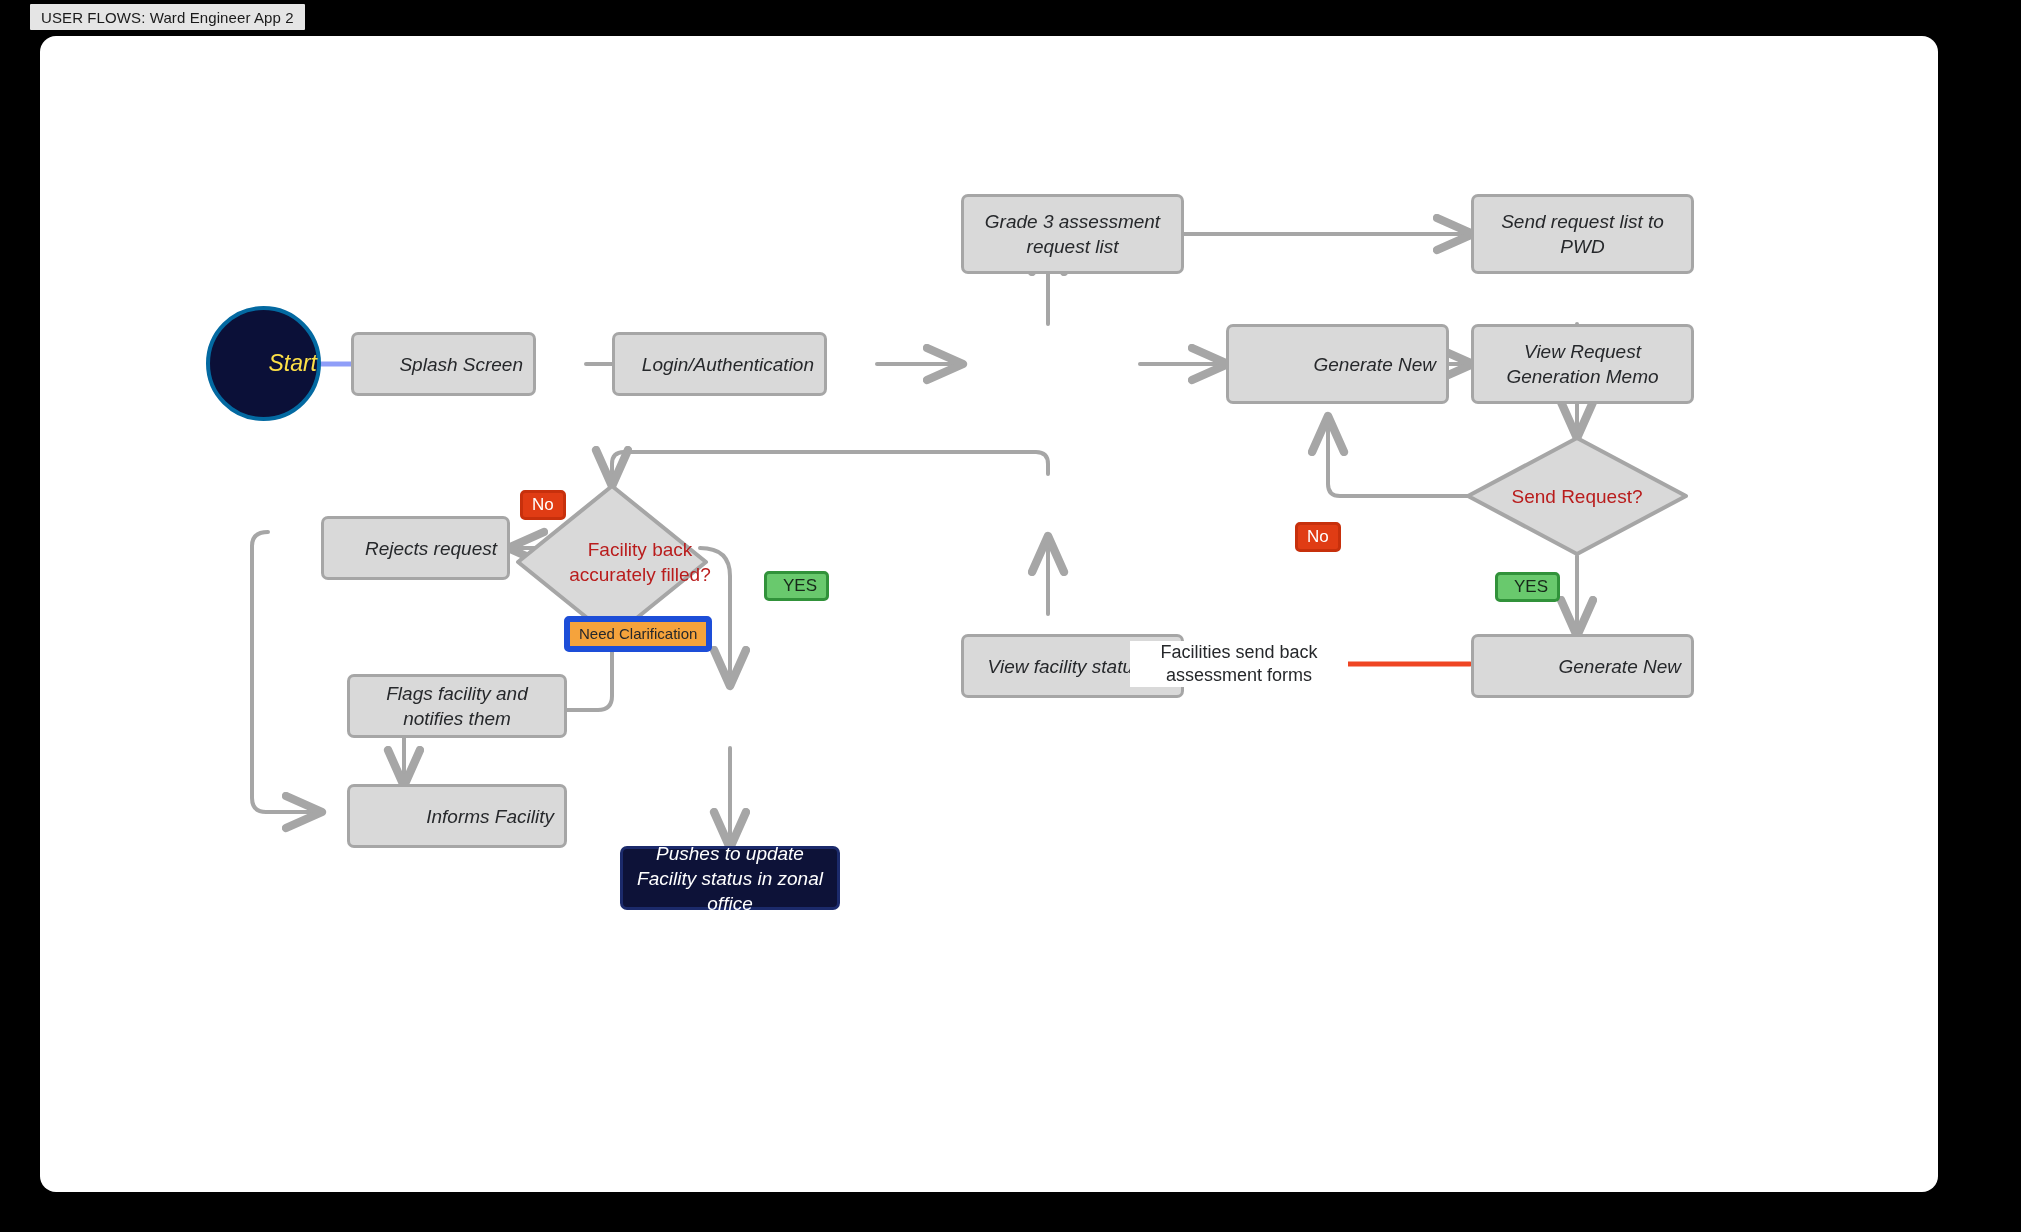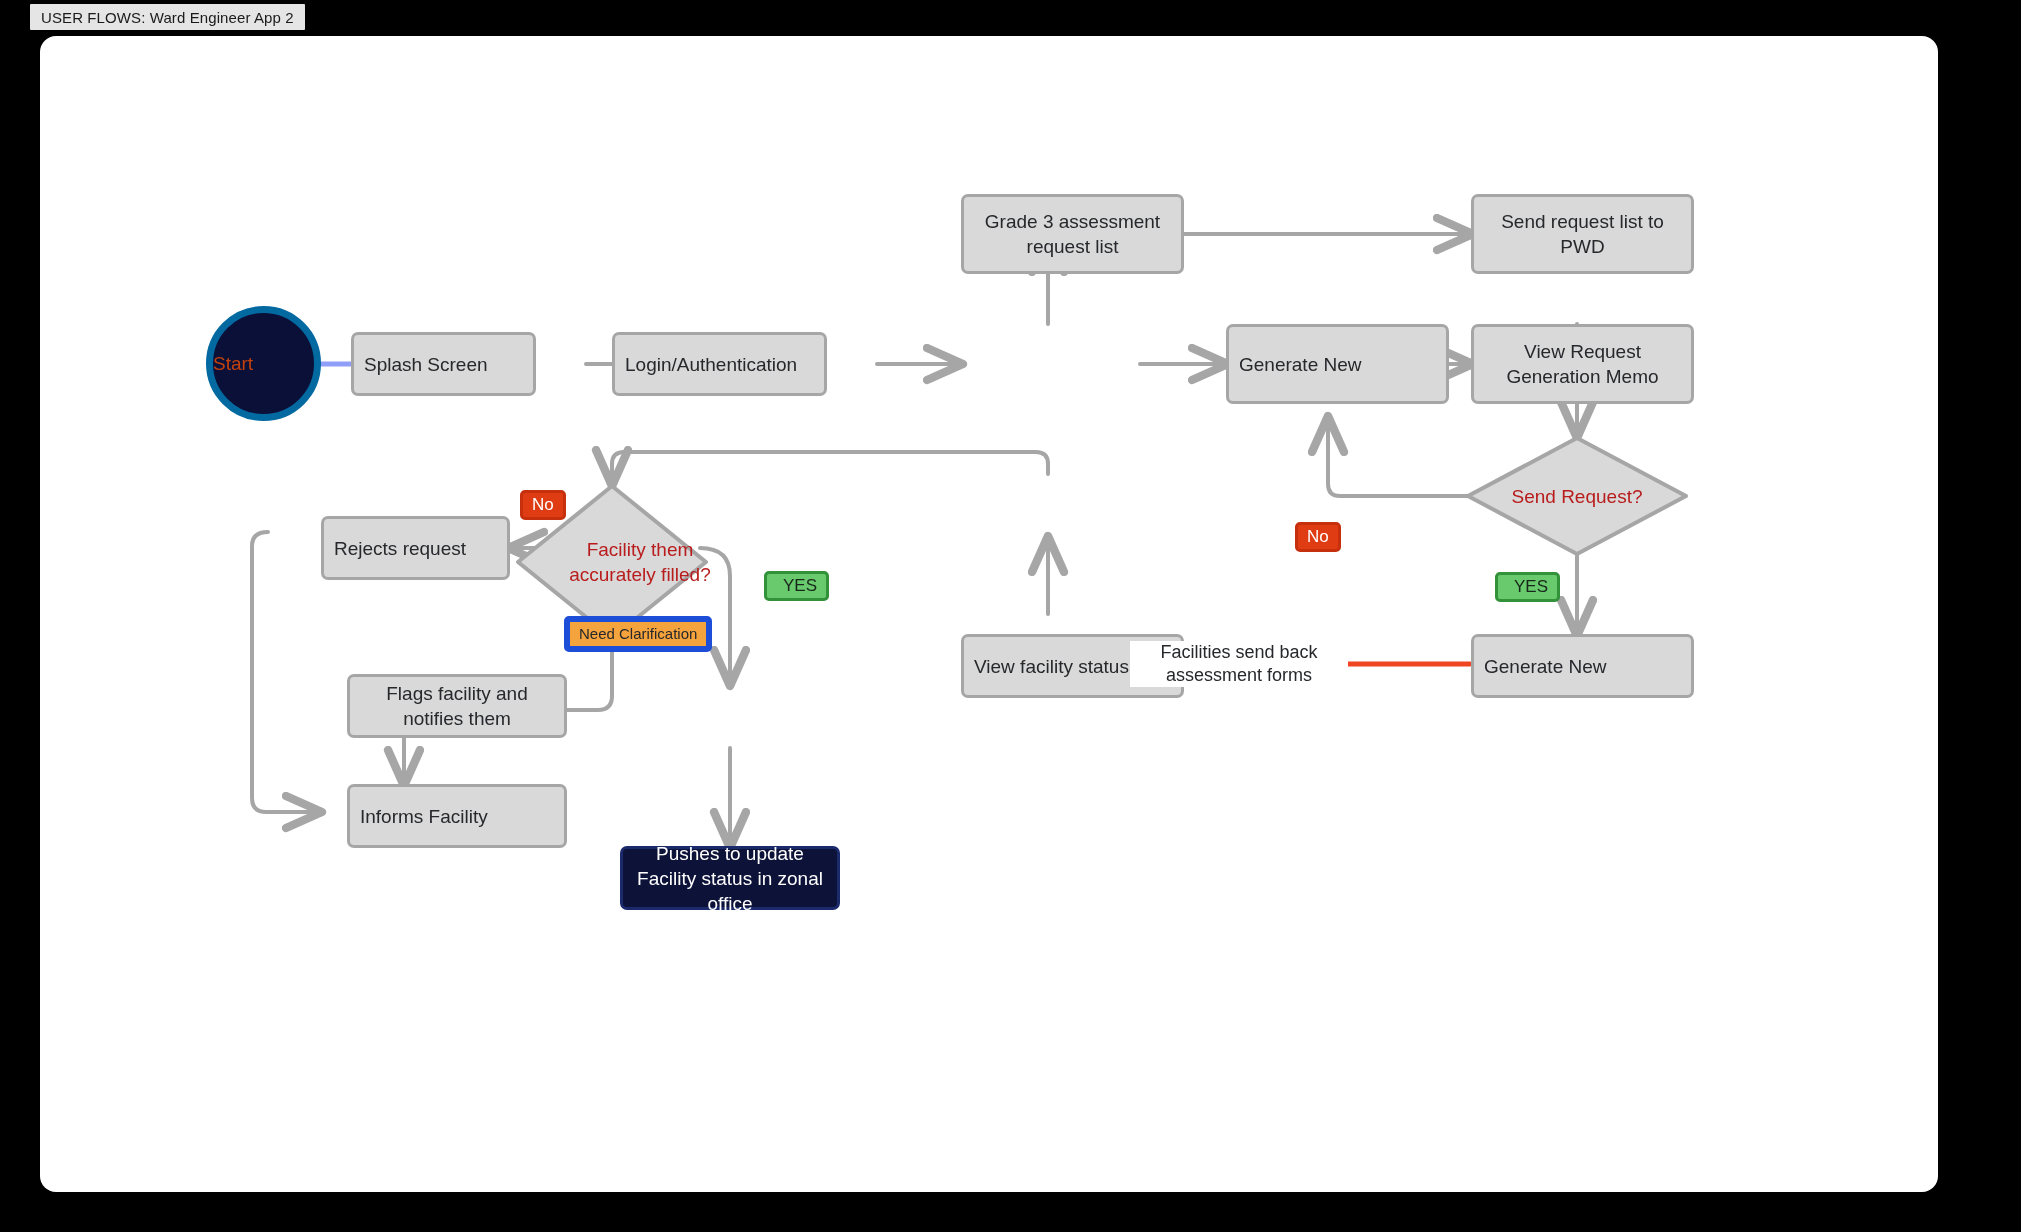--- a/index.html
+++ b/index.html
@@ -49,44 +49,45 @@
     position: absolute;
     left: 0; top: 0;
     width: 1898px;
     height: 1156px;
   }
   .node {
     position: absolute;
     box-sizing: border-box;
     display: flex;
     align-items: center;
-    justify-content: flex-start;
+    justify-content: flex-end;
     text-align: center;
     z-index: 5;
+    font-style: italic;
   }
   .box {
     background: #d9d9d9;
     border: 3px solid #a6a6a6;
     border-radius: 7px;
     color: #26282b;
     font-size: 19px;
     line-height: 25px;
     padding: 4px 10px;
   }
   .box.dark {
     background: #0d1238;
     border: 3px solid #1b2a6b;
     color: #ffffff;
   }
   .circle {
     background: #0b1038;
-    border: 7px solid #0369a1;
+    border: 4px solid #0369a1;
     border-radius: 50%;
-    color: #c2410c;
-    font-size: 19px;
+    color: #fde047;
+    font-size: 23px;
   }
   .diamond-wrap {
     position: absolute;
     z-index: 5;
   }
   .diamond-wrap svg {
     position: absolute;
     left: 0; top: 0;
     width: 100%;
     height: 100%;
@@ -254,21 +255,21 @@
 
     <div class="node box" style="left:921px; top:598px; width:223px; height:64px;">
       <span>View facility status list</span>
     </div>
 
 
     <div class="diamond-wrap" style="left:474px; top:446px; width:196px; height:160px;">
       <svg viewBox="0 0 196 160" xmlns="http://www.w3.org/2000/svg">
         <polygon points="98,4 192,80 98,156 4,80" fill="#d9d9d9" stroke="#a6a6a6" stroke-width="4" stroke-linejoin="round"></polygon>
       </svg>
-      <div class="diamond-label" style="padding:0 28px;">Facility them accurately filled?</div>
+      <div class="diamond-label" style="padding:0 28px;">Facility back accurately filled?</div>
     </div>
 
     <div class="node box" style="left:281px; top:480px; width:189px; height:64px;">
       <span>Rejects request</span>
     </div>
 
     <div class="node box" style="left:307px; top:638px; width:220px; height:64px;">
       <span>Flags facility and notifies them</span>
     </div>
 

